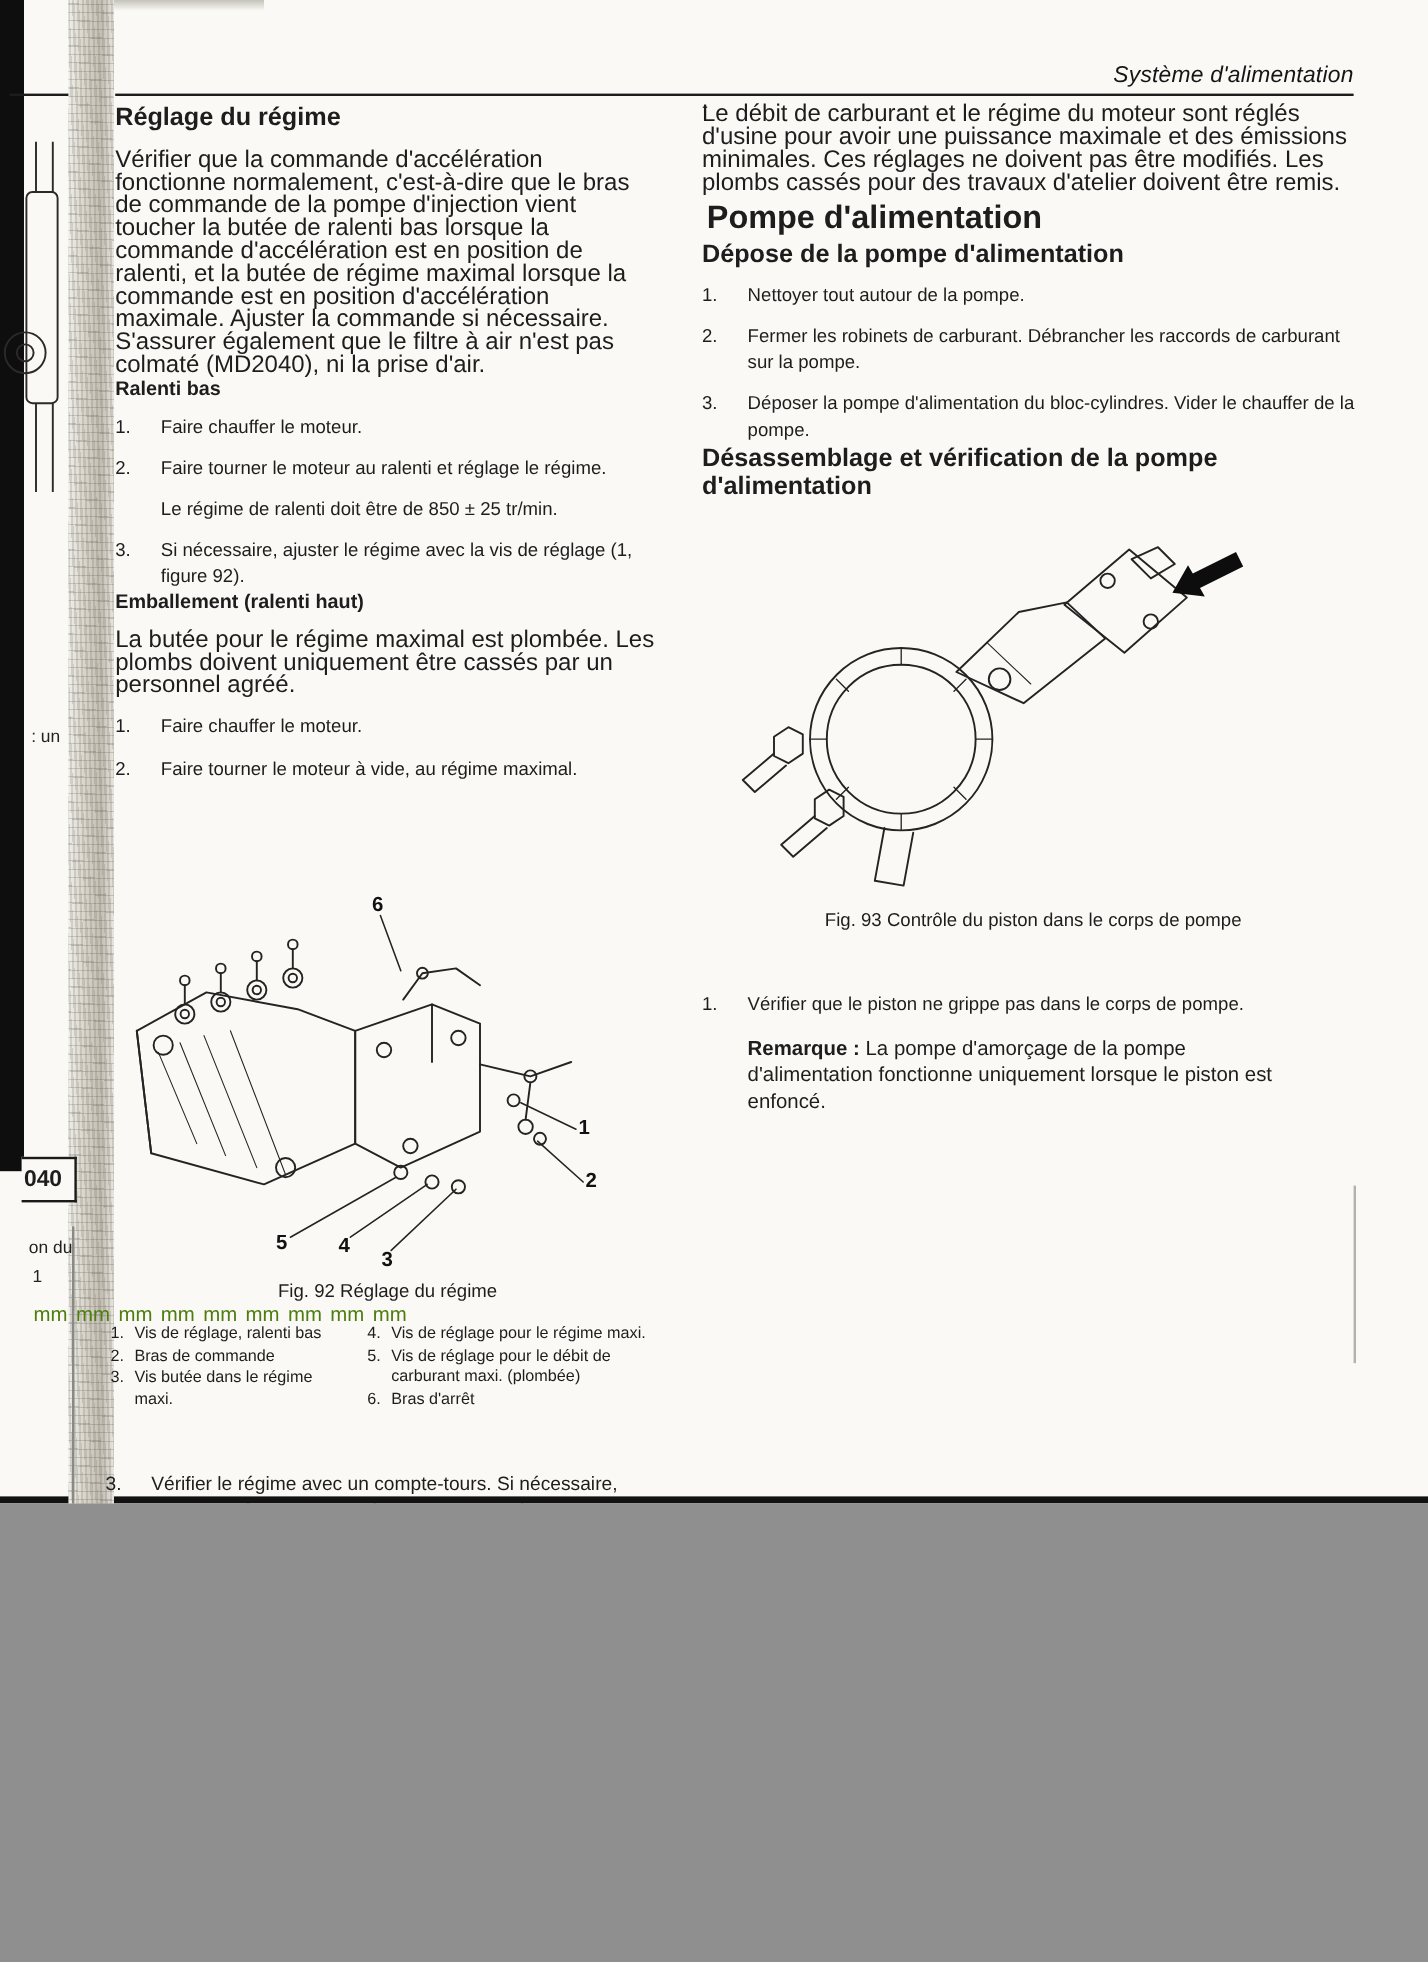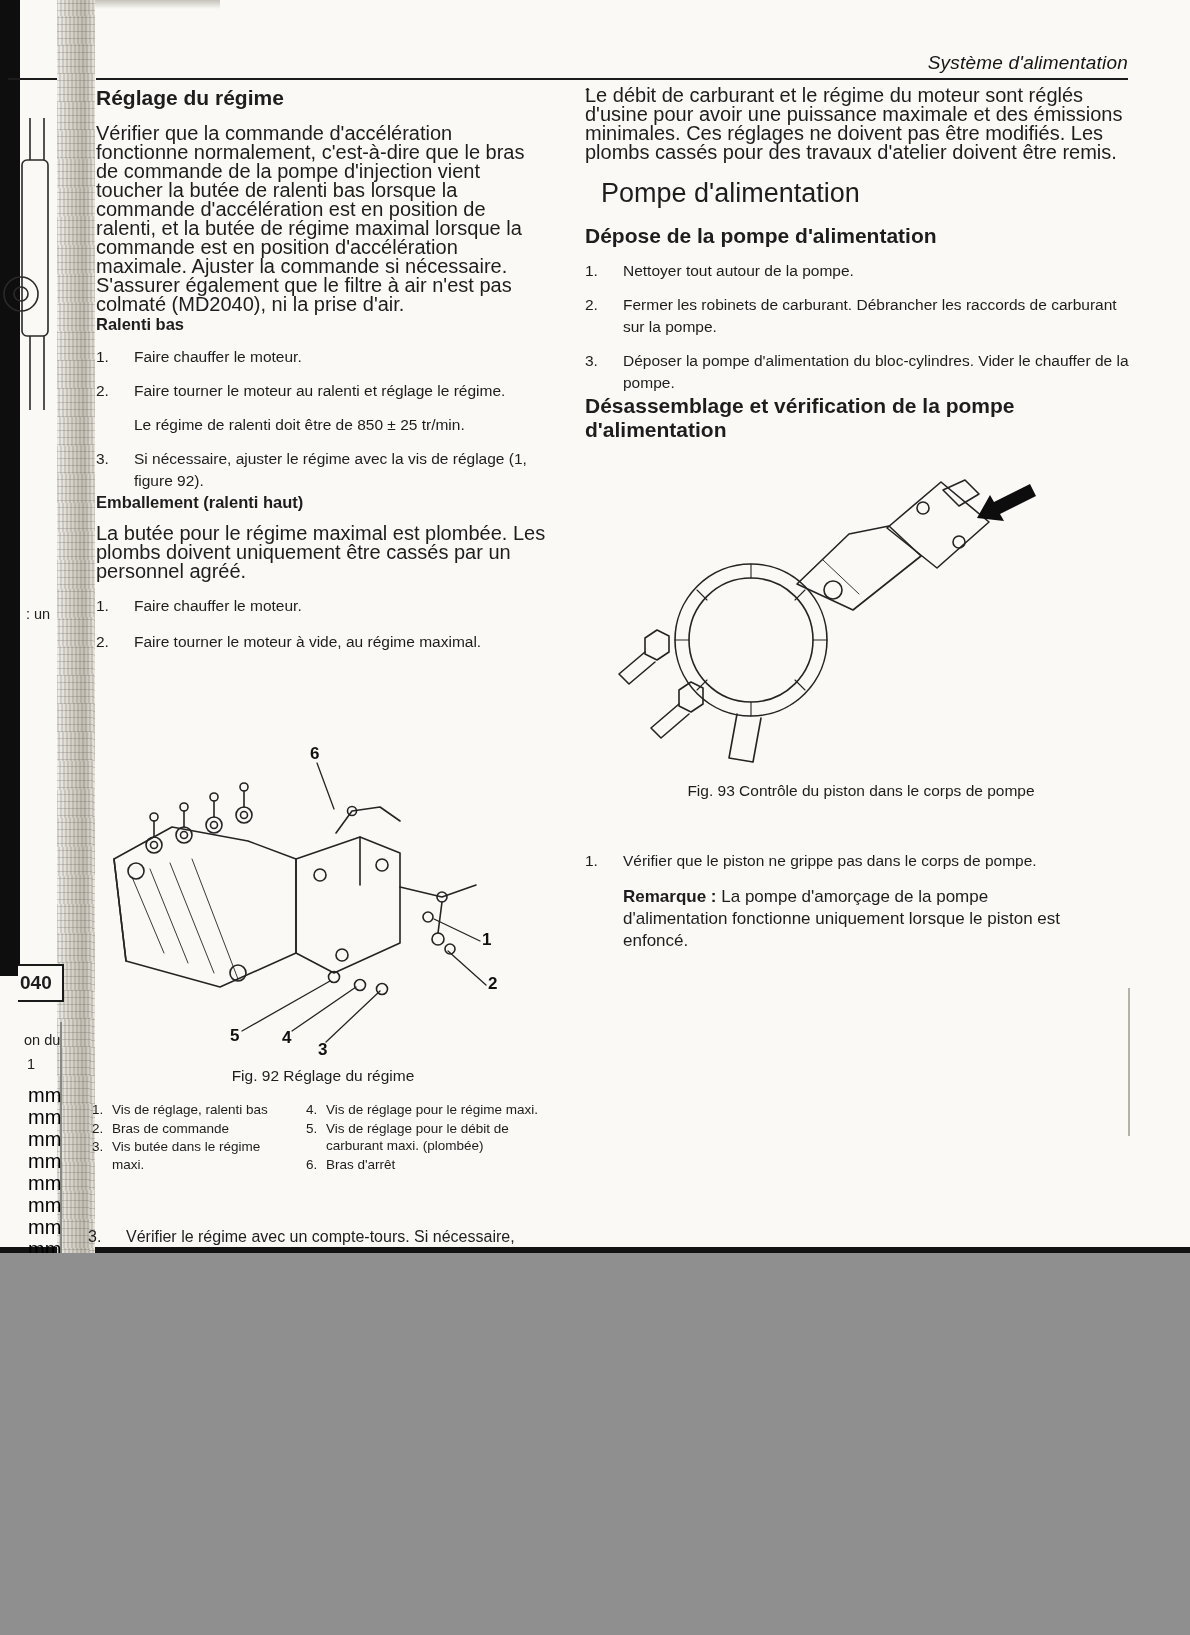--- a/index.html
+++ b/index.html
@@ -45,33 +45,33 @@
   .box-040 {
     position: absolute; left: 18px; top: 964px; width: 46px; height: 38px; z-index: 2;
     border: 2.5px solid #1a1a1a; border-left: none;
     display: flex; align-items: center; padding-left: 2px;
     font-weight: bold; font-size: 19px; background: #faf9f5;
   }
   .frag-ondu { left: 24px; top: 1032px; }
   .frag-one  { left: 27px; top: 1056px; }
   .mm-col {
     position: absolute; left: 28px; top: 1088px; z-index: 2;
-    display: flex; flex-direction: column; gap: 7px;
-    font-size: 20px; line-height: 15px; color: #000000;
+    display: flex; flex-direction: row; gap: 7px;
+    font-size: 17px; line-height: 15px; color: #4d7c0f;
   }
 
   
   .corner-fig { position: absolute; left: 0; top: 118px; z-index: 2; }
 
   
   .col-left  { position: absolute; left: 96px;  top: 86px; width: 452px; z-index: 3; }
   .col-right { position: absolute; left: 585px; top: 86px; width: 546px; z-index: 3; }
 
   .body-text { font-size: 20px; line-height: 19px; margin: 0; }
-  h1.big   { font-size: 27px;  line-height: 30px; margin: 16px; font-weight: normal; }
+  h1.big   { font-size: 27px;  line-height: 30px; margin: 4px; font-weight: bold; }
   h2.sect  { font-size: 21px;  line-height: 24px; margin: 0; font-weight: bold; }
   h3.sub   { font-size: 16.5px; line-height: 20px; margin: 0; font-weight: bold; }
 
   .li { display: flex; font-size: 15.5px; line-height: 22px; }
   .li .num { flex: none; width: 38px; }
   .li .txt { flex: 1; }
   .li-lg { font-size: 16px; line-height: 23px; }
 
   .mt12 { margin-top: 12px; } .mt14 { margin-top: 14px; }
   .mt26 { margin-top: 26px; } .mt30 { margin-top: 30px; }

